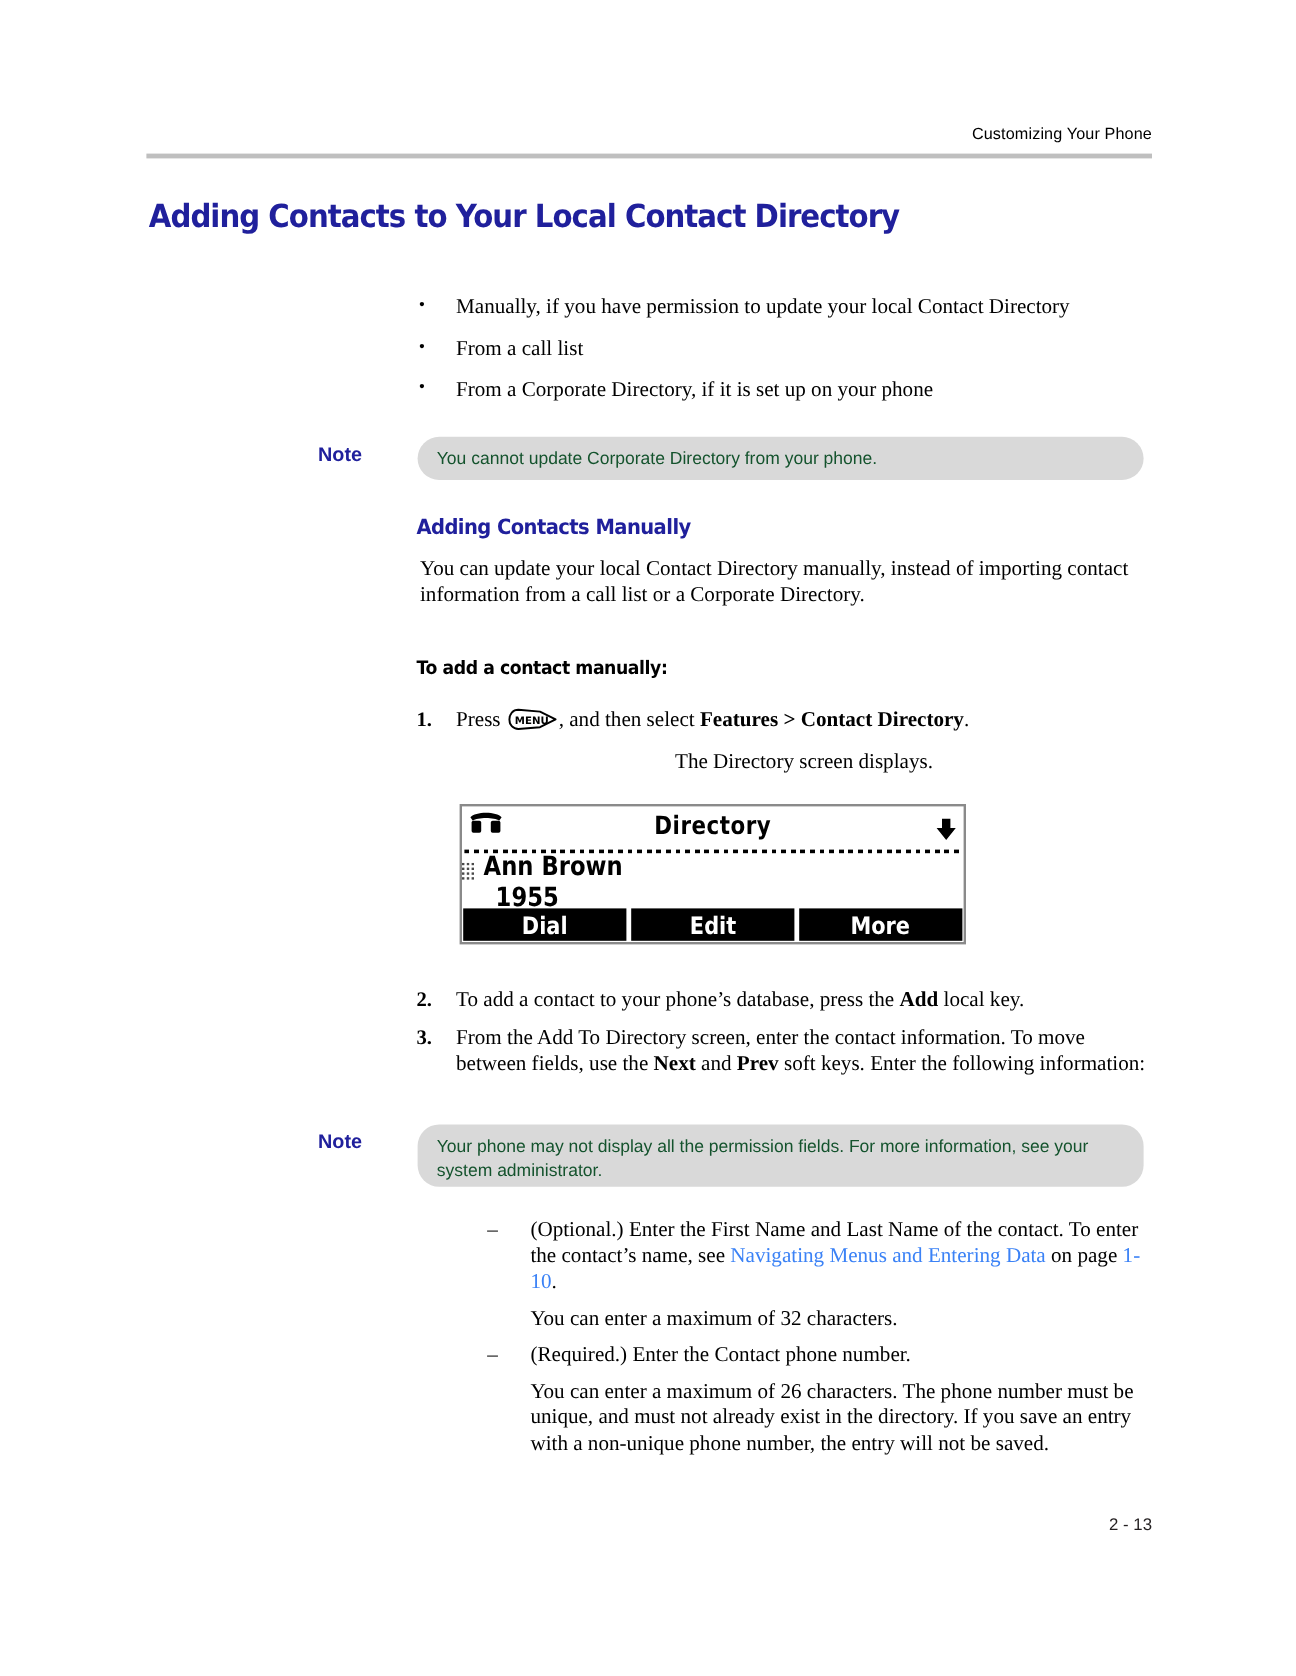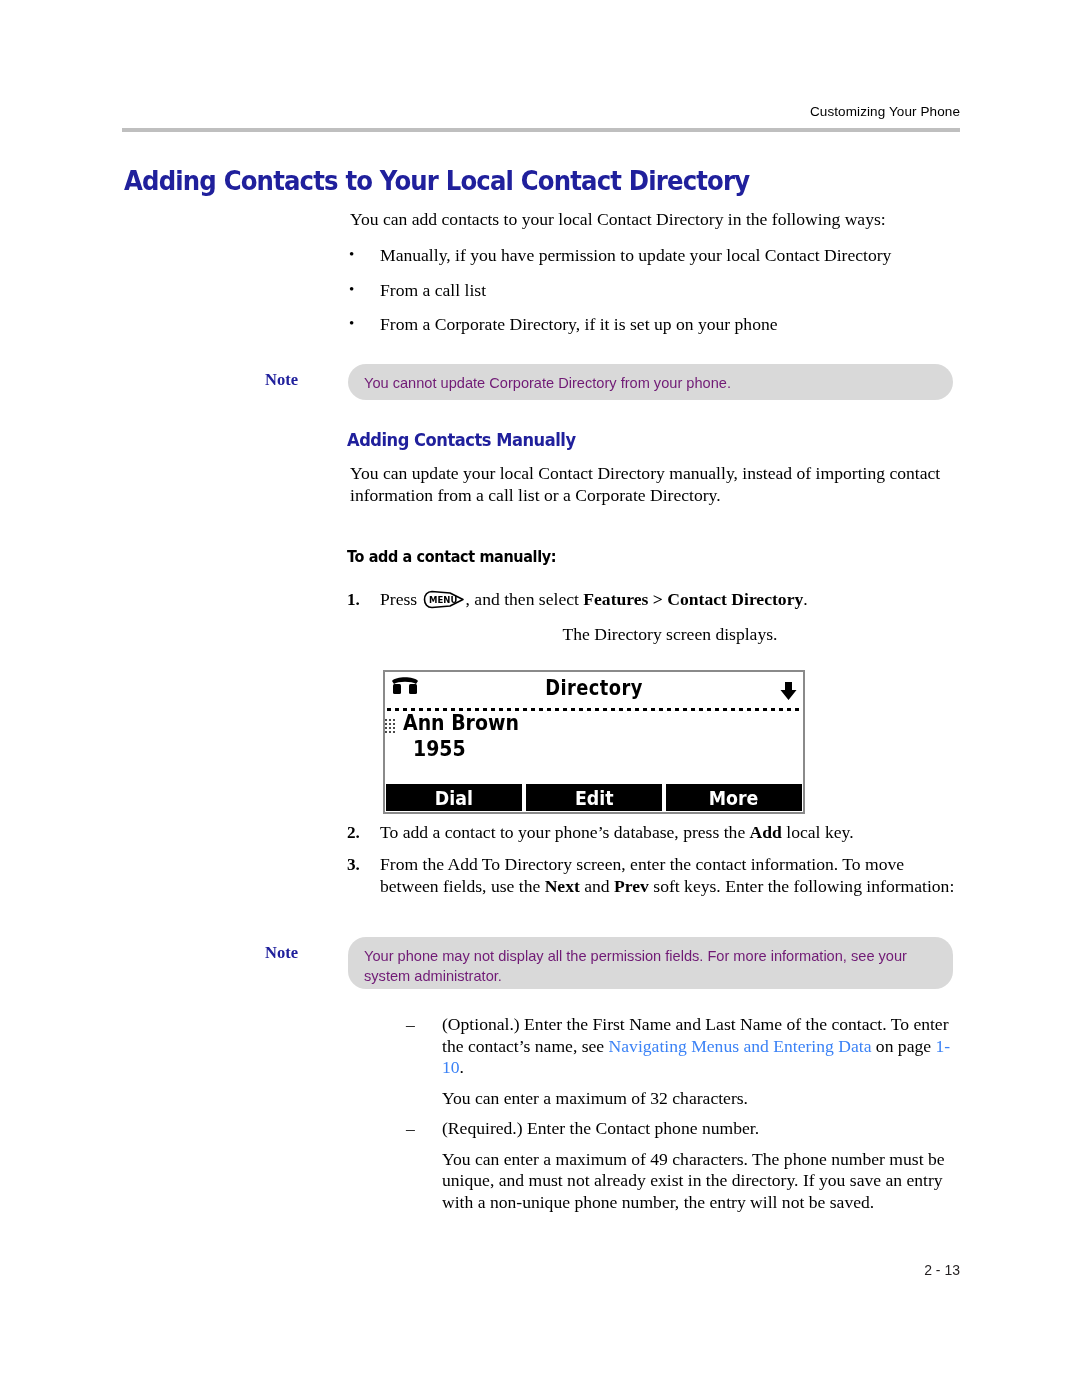--- a/index.html
+++ b/index.html
@@ -115,32 +115,32 @@
   .bullet-row .dot {
     position: absolute;
     left: 2px;
     top: -1px;
     font-size: 15px;
   }
 
   
   .note-label {
     position: absolute;
-    font-family: Liberation Serif, serif;
+    font-family: Liberation Sans, sans-serif;
     font-weight: bold;
     font-size: 16.5px;
     color: #20209c;
   }
   .note-box {
     position: absolute;
     background: #d9d9d9;
     font-family: "Liberation Sans", sans-serif;
     font-size: 14.6px;
     line-height: 20px;
-    color: #701a75;
+    color: #14532d;
     box-sizing: border-box;
     padding: 9px 14px 9px 16px;
     border-radius: 18px;
   }
 
   
   .step {
     position: absolute;
     font-family: "Liberation Serif", serif;
     font-size: 17.6px;
@@ -208,21 +208,21 @@
     margin: 0 1px;
   }
   .menu-key svg { display: block; }
 
   
   .lcd {
     position: absolute;
     left: 383px;
     top: 670px;
     width: 422px;
-    height: 144px;
+    height: 117px;
     background: #ffffff;
     border: 2px solid #8a8a8a;
     box-sizing: border-box;
   }
   .lcd-top {
     position: relative;
     height: 40px;
   }
   .lcd-handset {
     position: absolute;
@@ -333,21 +333,20 @@
 </head>
 <body>
 
 <div class="page">
 
   <div class="running-header">Customizing Your Phone</div>
   <div class="header-rule"></div>
 
   <div class="h1-title">Adding Contacts to Your Local Contact Directory</div>
 
-  <div class="body-text intro">You can add contacts to your local Contact Directory in the following ways:</div>
 
   <div class="bullet-list">
     <div class="bullet-row">
       <span class="dot">•</span>
       <span>Manually, if you have permission to update your local Contact Directory</span>
     </div>
     <div class="bullet-row">
       <span class="dot">•</span>
       <span>From a call list</span>
     </div>
@@ -466,18 +465,18 @@
       <span>(Optional.) Enter the First Name and Last Name of the contact. To enter the contact’s name, see</span>
       <span class="doclink">Navigating Menus and Entering Data</span>
       <span>on page</span>
       <span class="doclink">1-10</span><span>.</span>
     </div>
     <div class="plain-row">You can enter a maximum of 32 characters.</div>
     <div class="dash-row">
       <span class="dash">–</span>
       <span>(Required.) Enter the Contact phone number.</span>
     </div>
-    <div class="plain-row">You can enter a maximum of 49 characters. The phone number must be unique, and must not already exist in the directory. If you save an entry with a non-unique phone number, the entry will not be saved.</div>
+    <div class="plain-row">You can enter a maximum of 26 characters. The phone number must be unique, and must not already exist in the directory. If you save an entry with a non-unique phone number, the entry will not be saved.</div>
   </div>
 
   <div class="page-footer">2 - 13</div>
 
 </div>
 
 </body></html>

